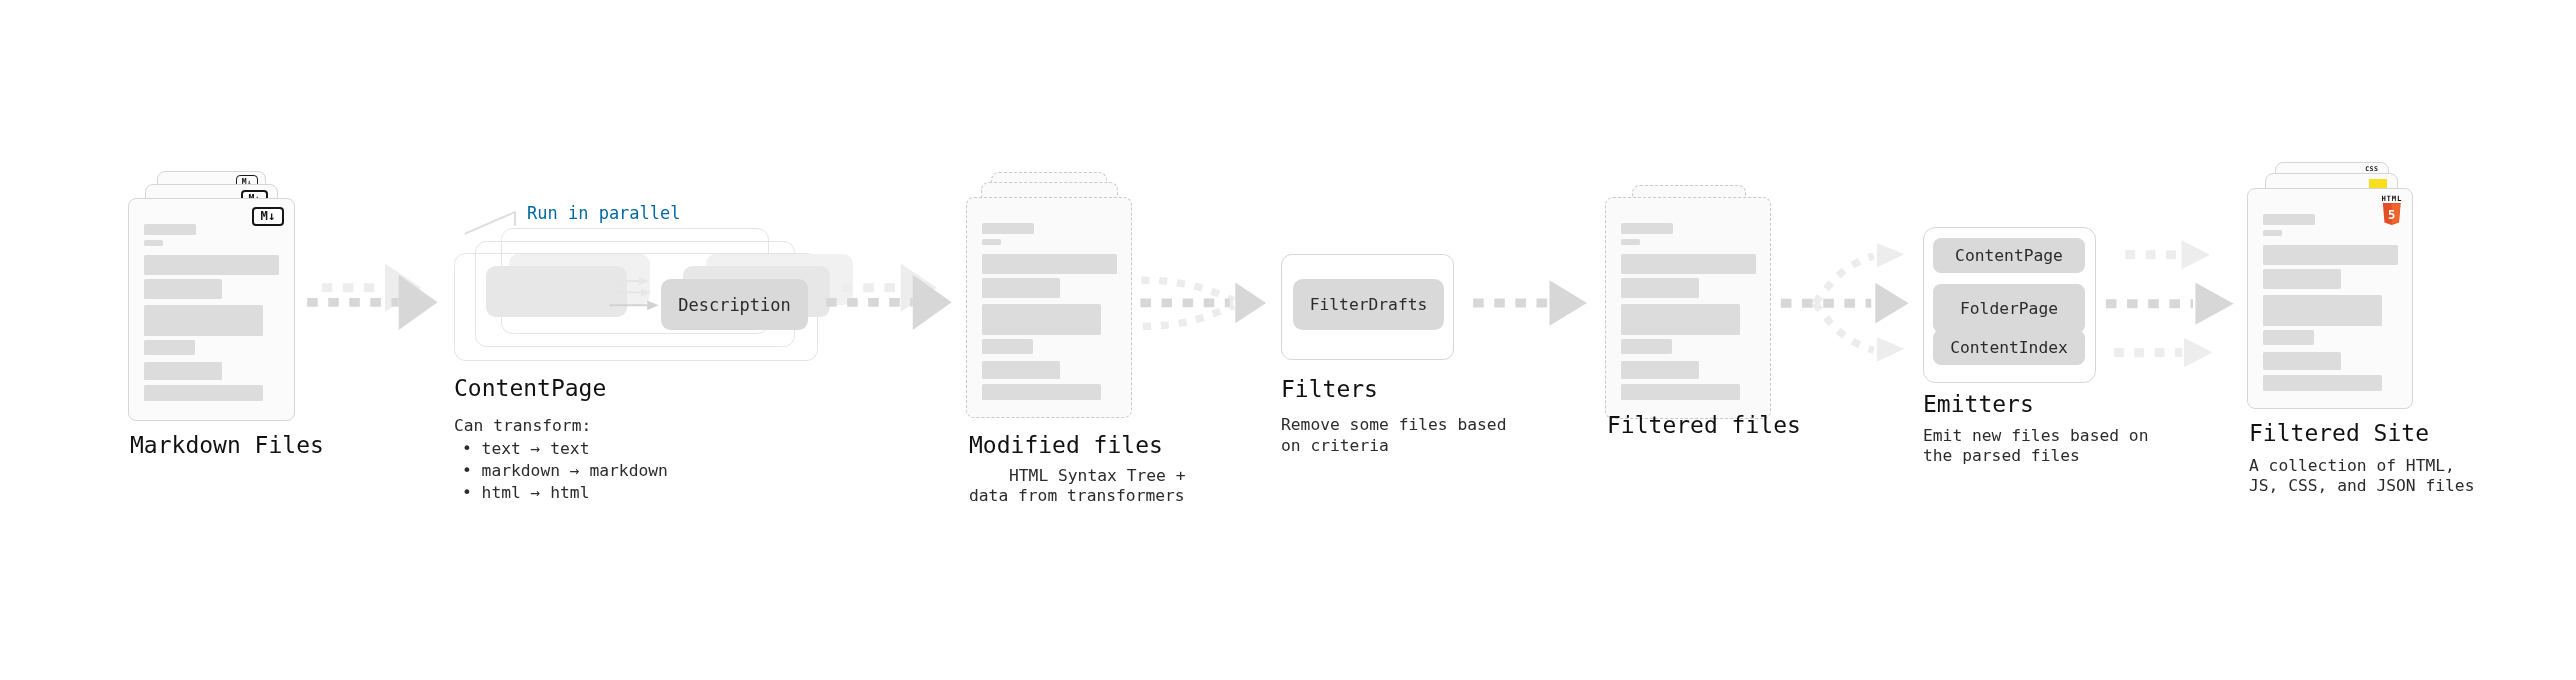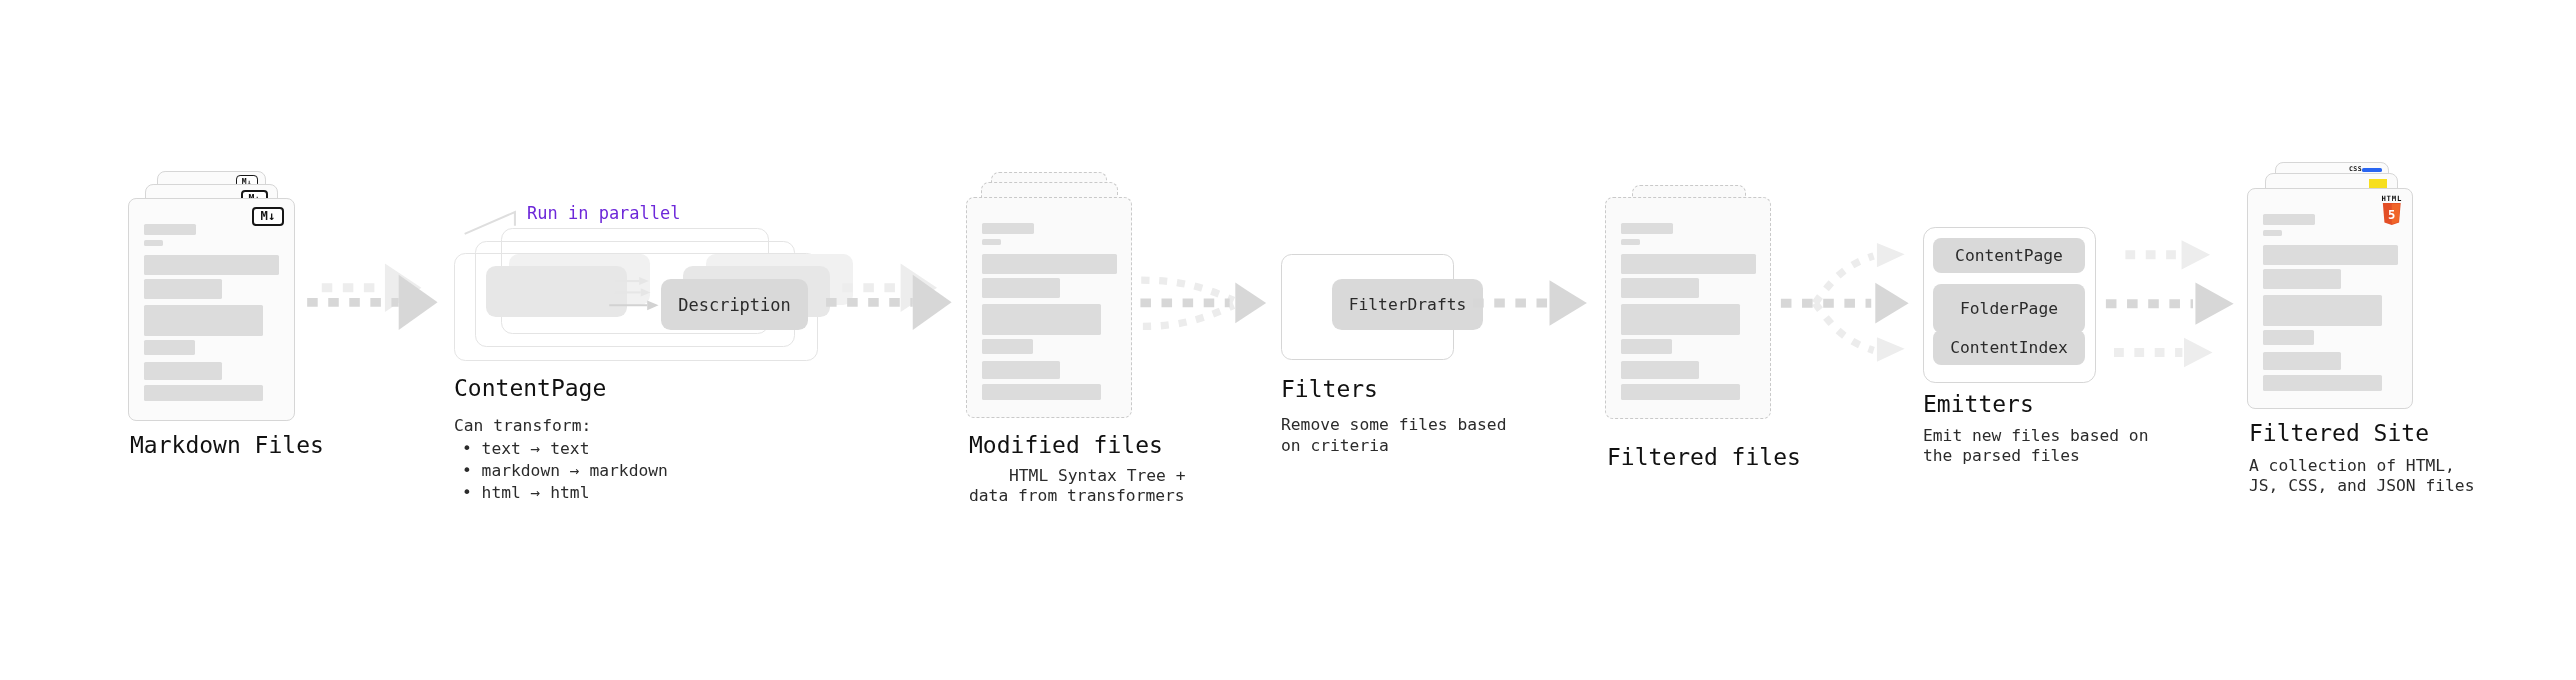--- a/index.html
+++ b/index.html
@@ -10,25 +10,25 @@
   .card-solid{position:absolute;background:#fbfbfb;border:1.6px solid #d6d6d6;border-radius:8.1px;box-sizing:border-box;}
   .card-dashed{position:absolute;background:#fafafa;border:1.6px dashed #c9c9c9;border-radius:8.1px;box-sizing:border-box;}
   .outline-box{position:absolute;border:1.6px solid #e4e4e4;border-radius:11.4px;background:transparent;box-sizing:border-box;}
   .panel{position:absolute;background:#ffffff;border:1.6px solid #d6d6d6;border-radius:10.6px;box-sizing:border-box;}
   .pill{position:absolute;background:#d9d9d9;border-radius:9.8px;display:flex;align-items:center;justify-content:center;color:#2b2b2b;font-weight:500;box-sizing:border-box;white-space:nowrap;}
   .pill-g1{position:absolute;background:#e7e7e7;border-radius:9.8px;}
   .pill-g2{position:absolute;background:#f1f1f1;border-radius:9.8px;}
   .title{position:absolute;color:#111111;font-size:23px;font-weight:500;white-space:nowrap;}
   .caption{position:absolute;color:#2b2b2b;font-size:16.3px;font-weight:400;white-space:nowrap;}
   .bullet{position:absolute;color:#2b2b2b;font-size:16.3px;font-weight:400;white-space:nowrap;}
-  .annotation{position:absolute;color:#6d28d9;font-size:17px;font-weight:400;white-space:nowrap;}
+  .annotation{position:absolute;color:#0369a1;font-size:17px;font-weight:400;white-space:nowrap;}
   .doc-lines{position:absolute;left:0;top:0;right:0;bottom:0;}
   .doc-line{position:absolute;background:#dcdcdc;border-radius:1.6px;}
   .md-badge{position:absolute;border:2.4px solid #161616;border-radius:4.1px;background:#ffffff;color:#161616;font-weight:700;display:flex;align-items:center;justify-content:center;box-sizing:border-box;}
-  .css-badge{position:absolute;display:flex;flex-direction:row;align-items:center;}
+  .css-badge{position:absolute;display:flex;flex-direction:column;align-items:center;}
   .css-badge .css-word{font-size:6.5px;font-weight:700;color:#111;line-height:6.5px;letter-spacing:0.4px;}
   .css-badge .css-bar{width:19.5px;height:3.3px;border-radius:1.6px;margin-top:0.8px;}
   .js-badge{position:absolute;}
   .html5-logo{position:absolute;display:flex;flex-direction:column;align-items:center;}
   .html5-word{font-size:7.3px;font-weight:700;color:#111;letter-spacing:0.8px;line-height:7.3px;margin-bottom:0.8px;}
   svg{display:block;}
 </style>
 </head>
 <body>
 
@@ -132,21 +132,21 @@
 
   <svg class="abs" style="left:1136px;top:268px;" width="137" height="73" viewBox="0 0 168 90">
     <path d="M6,15 C55,15 85,24 120,40" fill="none" stroke="#ececec" stroke-width="9" stroke-dasharray="10 12"></path>
     <path d="M8,72 C55,72 85,62 120,46" fill="none" stroke="#ececec" stroke-width="9" stroke-dasharray="10 12"></path>
     <line x1="5" y1="43" x2="115" y2="43" stroke="#d7d7d7" stroke-width="11" stroke-dasharray="13 13"></line>
     <polygon points="122,18 160,43 122,68" fill="#d7d7d7"></polygon>
   </svg>
 
   <div class="layer">
     <div class="panel" style="left:1281px;top:254px;width:173px;height:106px;"></div>
-    <div class="pill" style="left:1293px;top:279px;width:151px;height:51px;font-size:16.3px;margin-left:39px;">FilterDrafts</div>
+    <div class="pill" style="left:1293px;top:279px;width:151px;height:51px;font-size:16.3px;">FilterDrafts</div>
     <div class="title" style="left:1281px;top:376px;">Filters</div>
     <div class="caption" style="left:1281px;top:415px;">Remove some files based</div>
     <div class="caption" style="left:1281px;top:436px;">on criteria</div>
   </div>
 
   <svg class="abs" style="left:1468px;top:273px;" width="124" height="65" viewBox="0 0 152 80">
     <line x1="6" y1="37" x2="97" y2="37" stroke="#d7d7d7" stroke-width="11" stroke-dasharray="13 13"></line>
     <polygon points="100,9 146,37 100,65" fill="#d7d7d7"></polygon>
   </svg>
 
@@ -157,21 +157,21 @@
           <div class="doc-line" style="top: 25px; left: 15.4px; height: 11.4px; width: 52px;"></div>
           <div class="doc-line" style="top: 41px; left: 15.4px; height: 5.7px; width: 18.7px;"></div>
           <div class="doc-line" style="top: 56px; left: 15.4px; height: 19.5px; width: 135px;"></div>
           <div class="doc-line" style="top: 80px; left: 15.4px; height: 20.3px; width: 78px;"></div>
           <div class="doc-line" style="top: 106px; left: 15.4px; height: 31px; width: 119px;"></div>
           <div class="doc-line" style="top: 141px; left: 15.4px; height: 15.4px; width: 51px;"></div>
           <div class="doc-line" style="top: 163px; left: 15.4px; height: 18px; width: 78px;"></div>
           <div class="doc-line" style="top: 186px; left: 15.4px; height: 16.3px; width: 119px;"></div>
         </div>
     </div>
-    <div class="title" style="left:1607px;top:444px;">Filtered files</div>
+    <div class="title" style="left:1607px;top:412px;">Filtered files</div>
   </div>
 
   <svg class="abs" style="left:1776px;top:242px;" width="140" height="124" viewBox="0 0 172 152">
     <path d="M48,75 C70,45 85,28 120,17" fill="none" stroke="#ececec" stroke-width="9" stroke-dasharray="10 12"></path>
     <polygon points="124,1 158,15 124,31" fill="#ededed"></polygon>
     <path d="M48,75 C70,105 85,122 120,133" fill="none" stroke="#ececec" stroke-width="9" stroke-dasharray="10 12"></path>
     <polygon points="124,117 158,131 124,147" fill="#ededed"></polygon>
     <line x1="6" y1="75" x2="117" y2="75" stroke="#d7d7d7" stroke-width="11" stroke-dasharray="13 13"></line>
     <polygon points="122,50 163,75 122,100" fill="#d7d7d7"></polygon>
   </svg>

